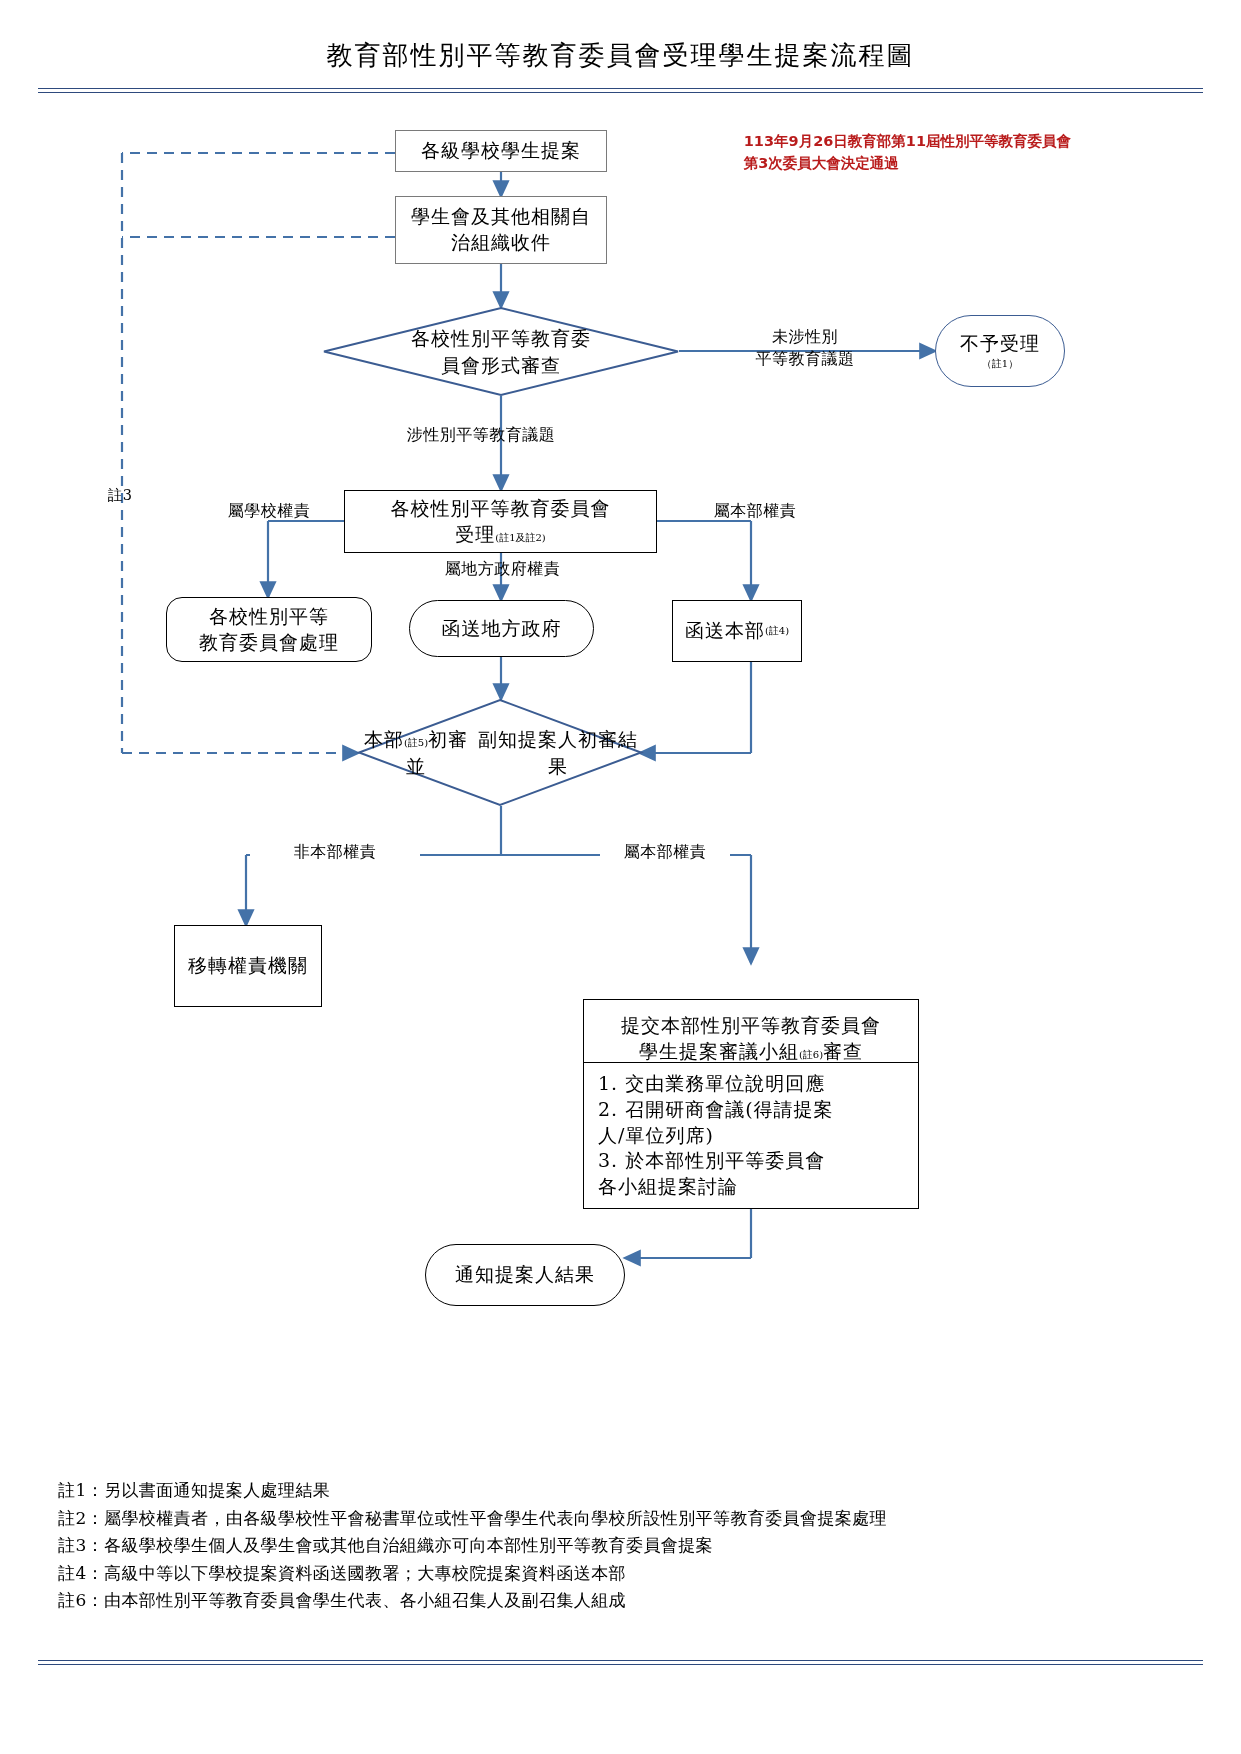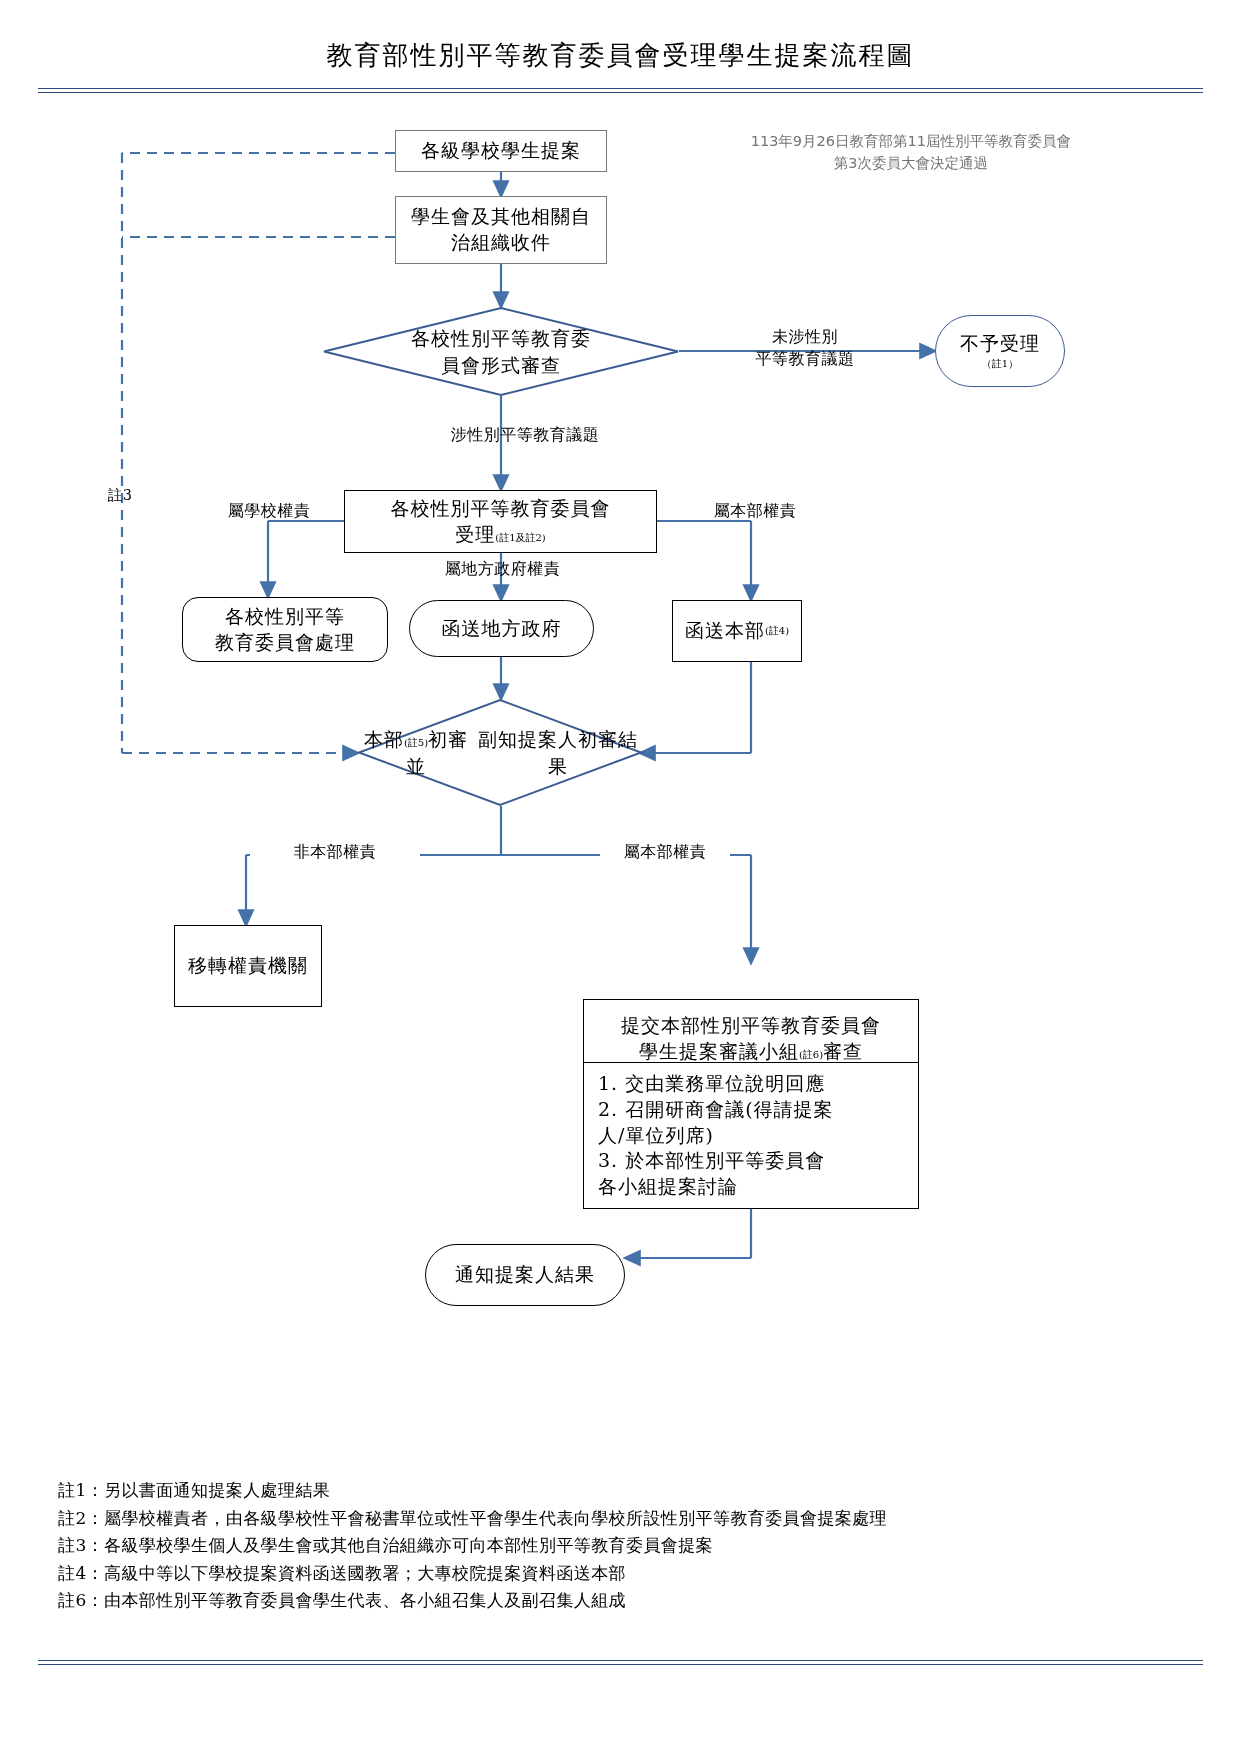--- a/index.html
+++ b/index.html
@@ -17,38 +17,38 @@
 
   
   .title{
     position:absolute;left:0;right:0;top:38px;text-align:center;
     font-size:26px;letter-spacing:2px;font-weight:500;
     font-family:"DejaVu Serif","Liberation Serif",serif;
   }
 
   
   .meta{
-    position:absolute;right:170px;top:130px;text-align:center;
+    position:absolute;right:170px;top:130px;text-align:left;
     font-size:14.5px;line-height:1.55;
     font-family:"DejaVu Sans","Liberation Sans",sans-serif;
-    color:#737373;white-space:pre-line;
+    color:#b91c1c;white-space:pre-line;font-weight:bold;
   }
 
   
   .node{
     position:absolute;box-sizing:border-box;display:flex;
     align-items:center;justify-content:center;text-align:center;
     background:#fff;font-size:19px;line-height:1.35;
     letter-spacing:1px;
   }
   .node span.t{display:block;}
   .rect-gray{border:1.6px solid #7a7a7a;}
   .rect-black{border:1.8px solid #000;}
   .rect-thin{border:1.3px solid #000;}
-  .round{border:1.8px solid #000;border-radius:16px;margin-left:16px;}
+  .round{border:1.8px solid #000;border-radius:16px;}
   .stadium{border:1.8px solid #000;border-radius:999px;}
   .stadium-blue{border:1.8px solid #3b5c92;border-radius:999px;}
 
   
   .listbox{justify-content:flex-start;text-align:left;padding:10px 14px;}
   .listbox .t{display:block;}
 
   
   .diamond{position:absolute;}
   .diamond svg{display:block;overflow:visible;}
@@ -217,21 +217,21 @@
     <span class="t">各小組提案討論</span>
   </div>
 
   <div class="node stadium" style="left:425px;top:1228px;width:200px;height:62px;margin-top:16px;">
     <span class="t">通知提案人結果</span>
   </div>
 
   <div class="elabel" style="left:720px;top:326px;width:170px;">未涉性別
 平等教育議題</div>
 
-  <div class="elabel" style="left:420px;top:424px;width:210px;">涉性別平等教育議題</div>
+  <div class="elabel" style="left:376px;top:424px;width:210px;">涉性別平等教育議題</div>
 
   <div class="elabel" style="left:204px;top:500px;width:130px;">屬學校權責</div>
 
   <div class="elabel" style="left:690px;top:500px;width:130px;">屬本部權責</div>
 
   <div class="elabel" style="left:415px;top:558px;width:175px;">屬地方政府權責</div>
 
   <div class="elabel" style="left:250px;top:841px;width:170px;background:#fff;">非本部權責</div>
 
   <div class="elabel" style="left:600px;top:841px;width:130px;background:#fff;">屬本部權責</div>

